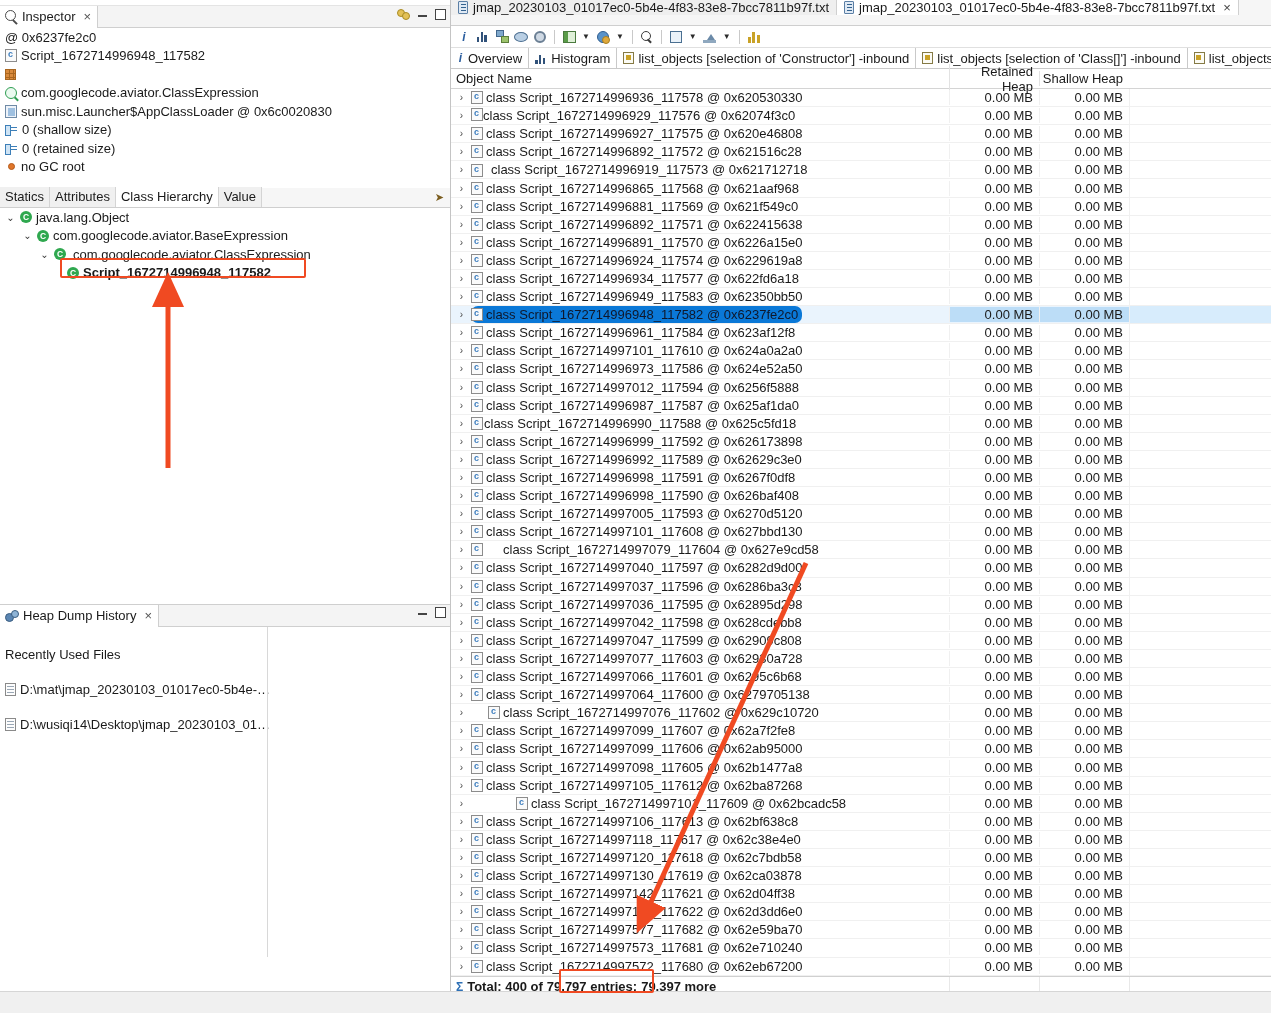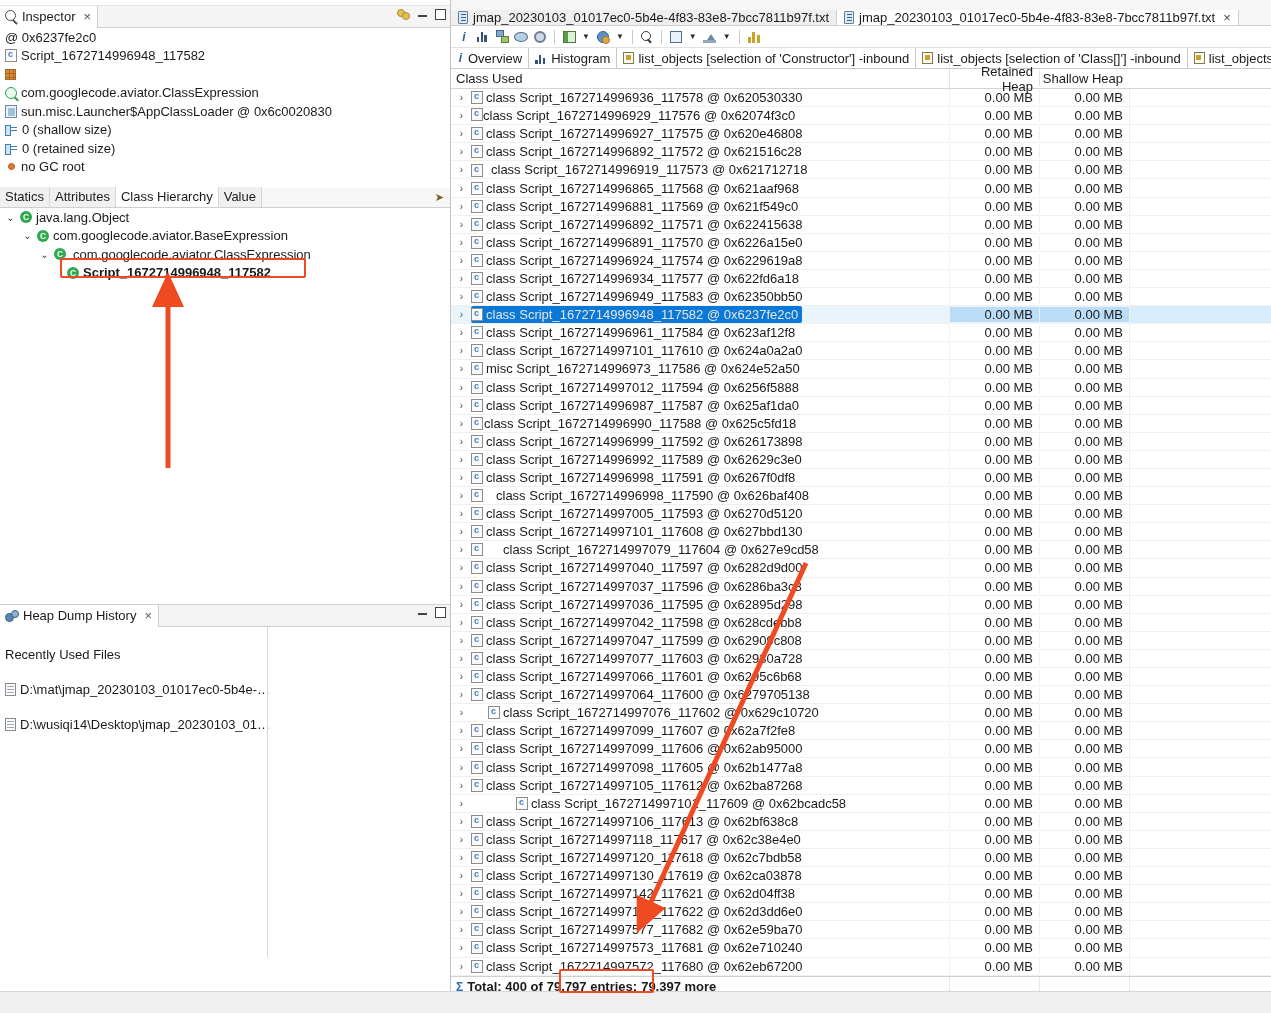--- a/index.html
+++ b/index.html
@@ -110,21 +110,21 @@
 
   
   .right-col {
     position: absolute; left: 450px; top: 0; width: 821px; height: 1013px;
     background: #ffffff;
     border-left: 1px solid #c4c4c4;
   }
   .editor-tabbar {
     height: 26px; background: #f6f6f6;
     border-bottom: 1px solid #cfcfcf;
-    display: flex; align-items: flex-end;
+    display: flex; align-items: flex-start;
   }
   .editor-tab {
     display: flex; align-items: center; gap: 5px;
     padding: 0 7px; font-size: 13px;
     border-right: 1px solid #d0d0d0;
     background: #efefef;
   }
   .editor-tab.active { background: #ffffff; }
   .editor-tab .tab-close { color: #444; font-size: 13px; margin-left: 3px; }
 
@@ -167,22 +167,22 @@
     border-bottom: 1px solid #f0f0f0;
     font-size: 13px; white-space: nowrap;
   }
   .td-name { flex: 0 0 498px; display: flex; align-items: center; gap: 3px; padding-left: 4px; overflow: hidden; }
   .td-ret  { flex: 0 0 90px; text-align: right; padding-right: 6px; border-left: 1px solid #f0f0f0; }
   .td-sha  { flex: 0 0 90px; text-align: right; padding-right: 6px; border-left: 1px solid #f0f0f0; }
   .td-rest { flex: 1 1 auto; border-left: 1px solid #f0f0f0; height: 100%; }
 
   .trow.selected .td-name { }
   .sel-fill {
-    background: #0a78d7; color: #e5e5e5;
-    padding: 0 4px 0 0; border-radius: 2px;
+    background: #0a78d7; color: #0f172a;
+    padding: 0 4px 0 0; border-radius: 7px;
     display: inline-flex; align-items: center; gap: 3px; height: 17px;
   }
   .trow.selected .td-ret, .trow.selected .td-sha { background: #bcddf7; }
   .trow.selected .td-rest { background: #d7ecfc; }
   .trow.selected { background: #eaf4fd; }
 
   .tw-cell { width: 13px; text-align: center; color: #4a4a4a; font-size: 10px; flex: 0 0 13px; }
 
   .total-row {
     height: 21px; display: flex; align-items: center;
@@ -609,21 +609,21 @@
         <span class="ic ic-query"></span>
         <span>list_objects  [selection of 'Class[]'] -inbound</span>
       </div>
       <div class="rtab">
         <span class="ic ic-query"></span>
         <span>list_objects  [se</span>
       </div>
     </div>
 
     <div class="tbl-head">
-      <div class="th-name">Class Used</div>
+      <div class="th-name">Object Name</div>
       <div class="th-ret">Retained Heap</div>
       <div class="th-sha">Shallow Heap</div>
       <div class="th-rest"></div>
     </div>
 
     <div class="tbl-body" id="tbl-body">
         <div class="trow">
           <div class="td-name">
             <span class="tw-cell">›</span>
             <span class="" style="display: inline-flex; align-items: center; gap: 3px;">
@@ -801,21 +801,21 @@
           </div>
           <div class="td-ret">0.00 MB</div>
           <div class="td-sha">0.00 MB</div>
           <div class="td-rest"></div>
         </div>
         <div class="trow">
           <div class="td-name">
             <span class="tw-cell">›</span>
             <span class="" style="display: inline-flex; align-items: center; gap: 3px;">
               <span class="ic ic-classref"></span>
-              <span>misc Script_1672714996973_117586 @ 0x624e52a50</span>
+              <span>class Script_1672714996973_117586 @ 0x624e52a50</span>
             </span>
           </div>
           <div class="td-ret">0.00 MB</div>
           <div class="td-sha">0.00 MB</div>
           <div class="td-rest"></div>
         </div>
         <div class="trow">
           <div class="td-name">
             <span class="tw-cell">›</span>
             <span class="" style="display: inline-flex; align-items: center; gap: 3px;">
@@ -883,21 +883,21 @@
               <span>class Script_1672714996998_117591 @ 0x6267f0df8</span>
             </span>
           </div>
           <div class="td-ret">0.00 MB</div>
           <div class="td-sha">0.00 MB</div>
           <div class="td-rest"></div>
         </div>
         <div class="trow">
           <div class="td-name">
             <span class="tw-cell">›</span>
-            <span class="" style="display: inline-flex; align-items: center; gap: 13px;">
+            <span class="" style="display: inline-flex; align-items: center; gap: 3px;">
               <span class="ic ic-classref"></span>
               <span>class Script_1672714996998_117590 @ 0x626baf408</span>
             </span>
           </div>
           <div class="td-ret">0.00 MB</div>
           <div class="td-sha">0.00 MB</div>
           <div class="td-rest"></div>
         </div>
         <div class="trow">
           <div class="td-name">

